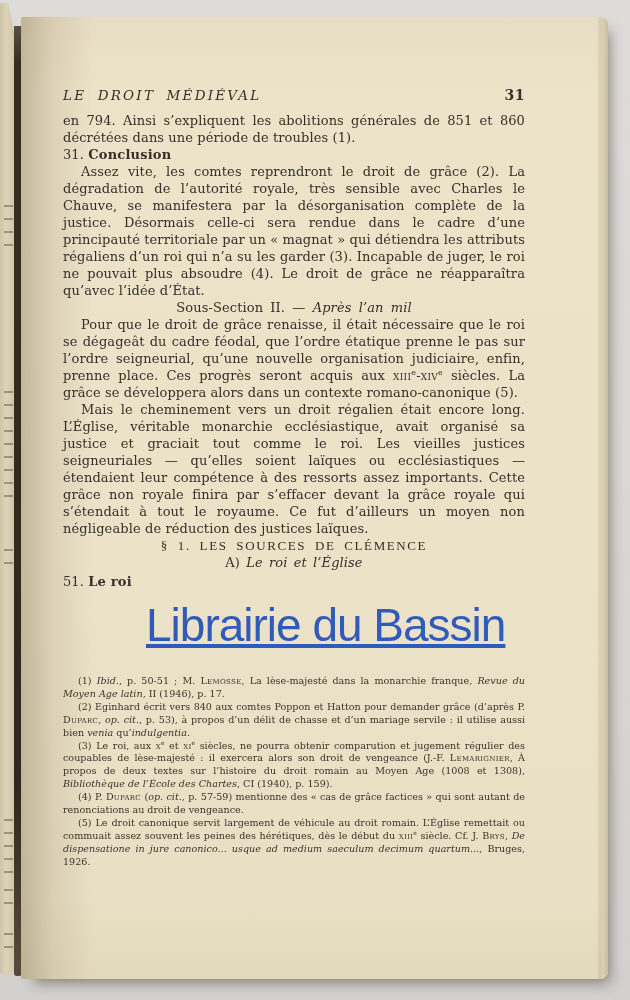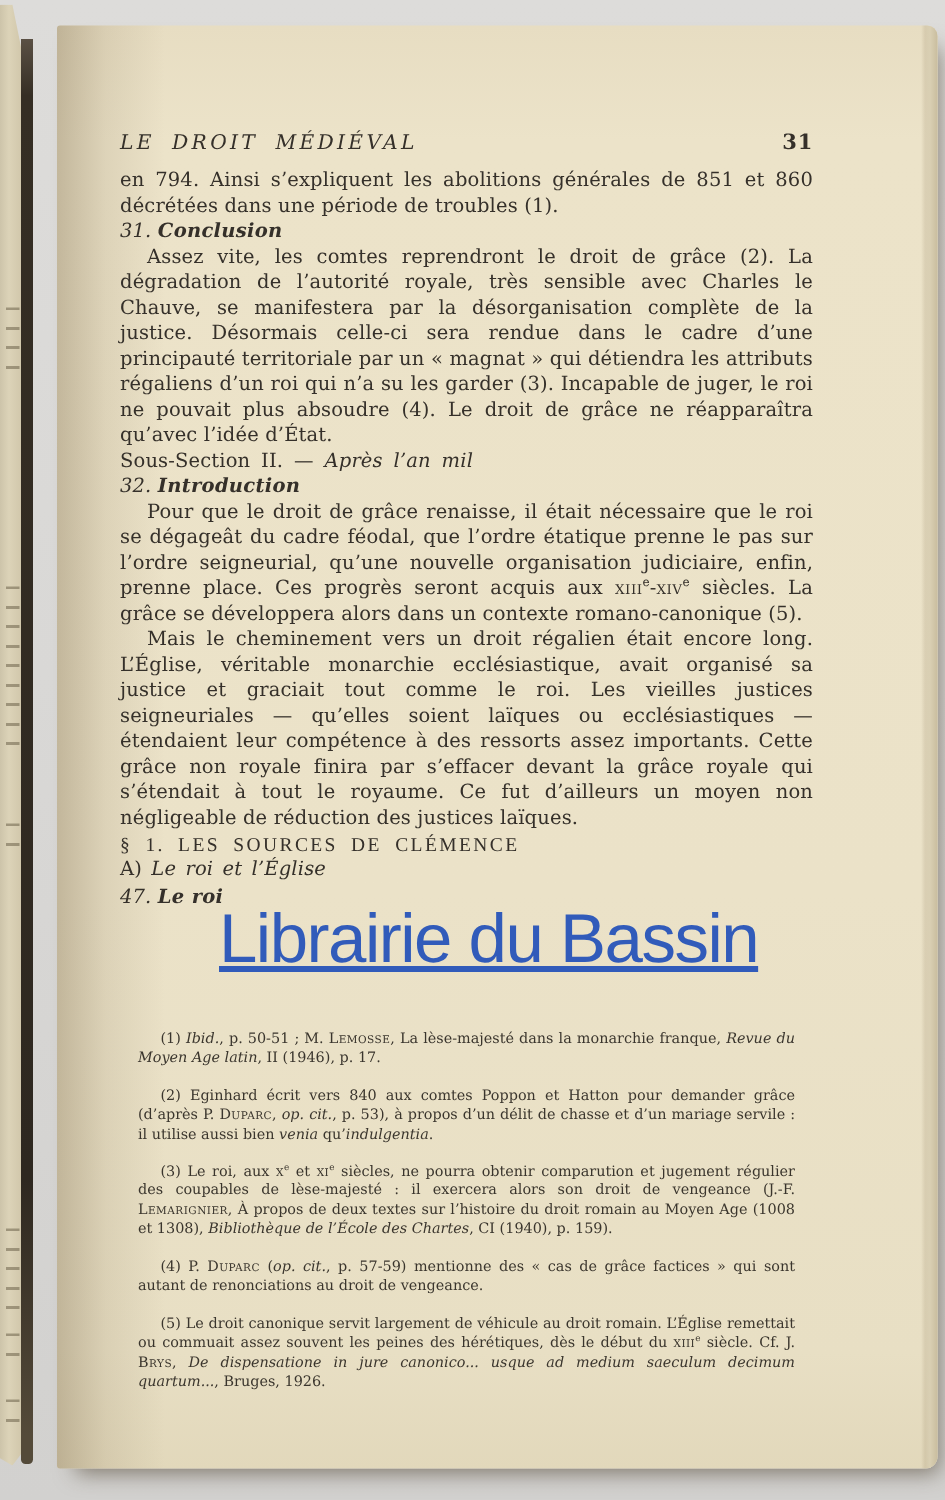--- a/index.html
+++ b/index.html
@@ -18,21 +18,21 @@
     position:absolute; left:4px; width:9px; filter:blur(.4px); opacity:.8;
     background:repeating-linear-gradient(180deg, rgba(92,82,60,.6) 0 2px, transparent 2px 13px);
   }
   .gutter-shadow {
     position:absolute; left:14px; top:26px; width:8px; height:950px;
     background:linear-gradient(180deg,#5a5044 0%,#352e24 4%,#2e2820 80%,#544a39 98%);
     border-radius:0 0 3px 3px;
   }
   
   .page {
-    position:absolute; left:38px; top:17px; width:587px; height:962px;
+    position:absolute; left:21px; top:17px; width:587px; height:962px;
     background:linear-gradient(180deg,#e7ddc2 0%,#ece3c9 8%,#ebe2c8 60%,#e8dfc4 92%,#e2d8bb 100%);
     border-radius:2px 7px 8px 2px;
     box-shadow:7px 9px 14px -6px rgba(72,60,42,.6);
   }
   .page::before { 
     content:""; position:absolute; left:0; top:0; bottom:0; width:72px;
     background:linear-gradient(90deg, rgba(116,98,68,.34), rgba(116,98,68,.12) 45%, transparent);
     border-radius:2px 0 0 2px; pointer-events:none;
   }
   .page::after { 
@@ -44,35 +44,35 @@
     position:absolute; left:42px; top:70px; width:462px;
     color:#35302a; font-size:13px; line-height:17px;
     text-align:justify; letter-spacing:.1px;
   }
   .running-header { display:flex; justify-content:space-between; align-items:baseline; margin-bottom:8px; }
   .rh-title { font-style:italic; font-size:13.5px; letter-spacing:2.2px; word-spacing:5px; }
   .rh-num  { font-size:14px; font-weight:bold; letter-spacing:.5px; }
   .content p { margin:0; }
   .para { margin-bottom:2px; text-indent:18px; }
   .no-indent { text-indent:0; }
-  .num-heading { margin:4px 0 1px; text-indent:0;font-style:italic; }
+  .num-heading { margin:4px 0 1px; text-indent:0; }
   .num-heading .hlabel { font-weight:bold; letter-spacing:.2px; }
-  .centered { text-indent:0; }
+  .centered { text-align:center; text-indent:0; }
   .subsection { margin:5px 0 2px; word-spacing:3px; }
   .section-title { margin:6px 0 4px; letter-spacing:1.6px; word-spacing:4px;font-family:Liberation Serif, serif; }
   .subtitle { margin:2px 0 1px; word-spacing:2px; }
   .num-heading.tight { margin:2px 0 3px; }
   .s-i { font-style:italic; }
   .s-sc { font-variant:small-caps; letter-spacing:.3px; }
   sup { font-size:.62em; line-height:0; }
   .footnotes {
     position:absolute; left:42px; top:658px; width:462px;
     color:#3a352d; font-size:9.6px; line-height:12.9px; text-align:justify;
   }
-  .footnote { margin:12px; text-indent:15px; }
+  .footnote { margin:0; text-indent:15px; }
   .watermark {
     position:absolute; left:146px; top:598px; z-index:5;
     font-family:"Liberation Sans", sans-serif; font-size:46px; letter-spacing:-1px;
     mix-blend-mode:multiply; opacity:.95; white-space:nowrap; pointer-events:none;
   }
 </style>
 </head>
 <body>
 
 <div class="stage">
@@ -98,30 +98,29 @@
       </div>
 
       <p class="para no-indent"><span>en 794. Ainsi s’expliquent les abolitions générales de 851 et 860 décrétées dans une période de troubles (1).</span></p>
 
       <p class="num-heading"><span class="hnum">31.</span>&nbsp;<span class="hlabel">Conclusion</span></p>
 
       <p class="para"><span>Assez vite, les comtes reprendront le droit de grâce (2). La dégradation de l’autorité royale, très sensible avec Charles le Chauve, se manifestera par la désorganisation complète de la justice. Désormais celle-ci sera rendue dans le cadre d’une principauté territoriale par un « magnat » qui détiendra les attributs régaliens d’un roi qui n’a su les garder (3). Incapable de juger, le roi ne pouvait plus absoudre (4). Le droit de grâce ne réapparaîtra qu’avec l’idée d’État.</span></p>
 
       <p class="centered subsection"><span>Sous-Section II. — </span><span class="s-i">Après l’an mil</span></p>
 
-      <p class="num-heading"><span class="hnum">32.</span>&nbsp;<span class="hlabel">Introduction</span></p>
 
       <p class="para"><span>Pour que le droit de grâce renaisse, il était nécessaire que le roi se dégageât du cadre féodal, que l’ordre étatique prenne le pas sur l’ordre seigneurial, qu’une nouvelle organisation judiciaire, enfin, prenne place. Ces progrès seront acquis aux </span><span class="s-sc">xiii</span><sup>e</sup><span>-</span><span class="s-sc">xiv</span><sup>e</sup><span> siècles. La grâce se développera alors dans un contexte romano-canonique (5).</span></p>
       <p class="para"><span>Mais le cheminement vers un droit régalien était encore long. L’Église, véritable monarchie ecclésiastique, avait organisé sa justice et graciait tout comme le roi. Les vieilles justices seigneuriales — qu’elles soient laïques ou ecclésiastiques — étendaient leur compétence à des ressorts assez importants. Cette grâce non royale finira par s’effacer devant la grâce royale qui s’étendait à tout le royaume. Ce fut d’ailleurs un moyen non négligeable de réduction des justices laïques.</span></p>
 
       <p class="centered section-title">§ 1. LES SOURCES DE CLÉMENCE</p>
 
       <p class="centered subtitle"><span>A) </span><span class="s-i">Le roi et l’Église</span></p>
 
-      <p class="num-heading tight"><span class="hnum">47.</span>&nbsp;<span class="hlabel">Le roi</span></p>
+      <p class="num-heading tight"><span class="hnum">51.</span>&nbsp;<span class="hlabel">Le roi</span></p>
 
 
     </div>
 
     <div class="footnotes">
       <p class="footnote"><span>(1) </span><span class="s-i">Ibid.</span><span>, p. 50-51 ; M. </span><span class="s-sc">Lemosse</span><span>, La lèse-majesté dans la monarchie franque, </span><span class="s-i">Revue du Moyen Age latin</span><span>, II (1946), p. 17.</span></p>
       <p class="footnote"><span>(2) Eginhard écrit vers 840 aux comtes Poppon et Hatton pour demander grâce (d’après P. </span><span class="s-sc">Duparc</span><span>, </span><span class="s-i">op. cit.</span><span>, p. 53), à propos d’un délit de chasse et d’un mariage servile : il utilise aussi bien </span><span class="s-i">venia</span><span> qu’</span><span class="s-i">indulgentia</span><span>.</span></p>
       <p class="footnote"><span>(3) Le roi, aux </span><span class="s-sc">x</span><sup>e</sup><span> et </span><span class="s-sc">xi</span><sup>e</sup><span> siècles, ne pourra obtenir comparution et jugement régulier des coupables de lèse-majesté : il exercera alors son droit de vengeance (J.-F. </span><span class="s-sc">Lemarignier</span><span>, À propos de deux textes sur l’histoire du droit romain au Moyen Age (1008 et 1308), </span><span class="s-i">Bibliothèque de l’École des Chartes</span><span>, CI (1940), p. 159).</span></p>
       <p class="footnote"><span>(4) P. </span><span class="s-sc">Duparc</span><span> (</span><span class="s-i">op. cit.</span><span>, p. 57-59) mentionne des « cas de grâce factices » qui sont autant de renonciations au droit de vengeance.</span></p>
       <p class="footnote"><span>(5) Le droit canonique servit largement de véhicule au droit romain. L’Église remettait ou commuait assez souvent les peines des hérétiques, dès le début du </span><span class="s-sc">xiii</span><sup>e</sup><span> siècle. Cf. J. </span><span class="s-sc">Brys</span><span>, </span><span class="s-i">De dispensatione in jure canonico... usque ad medium saeculum decimum quartum...</span><span>, Bruges, 1926.</span></p>

